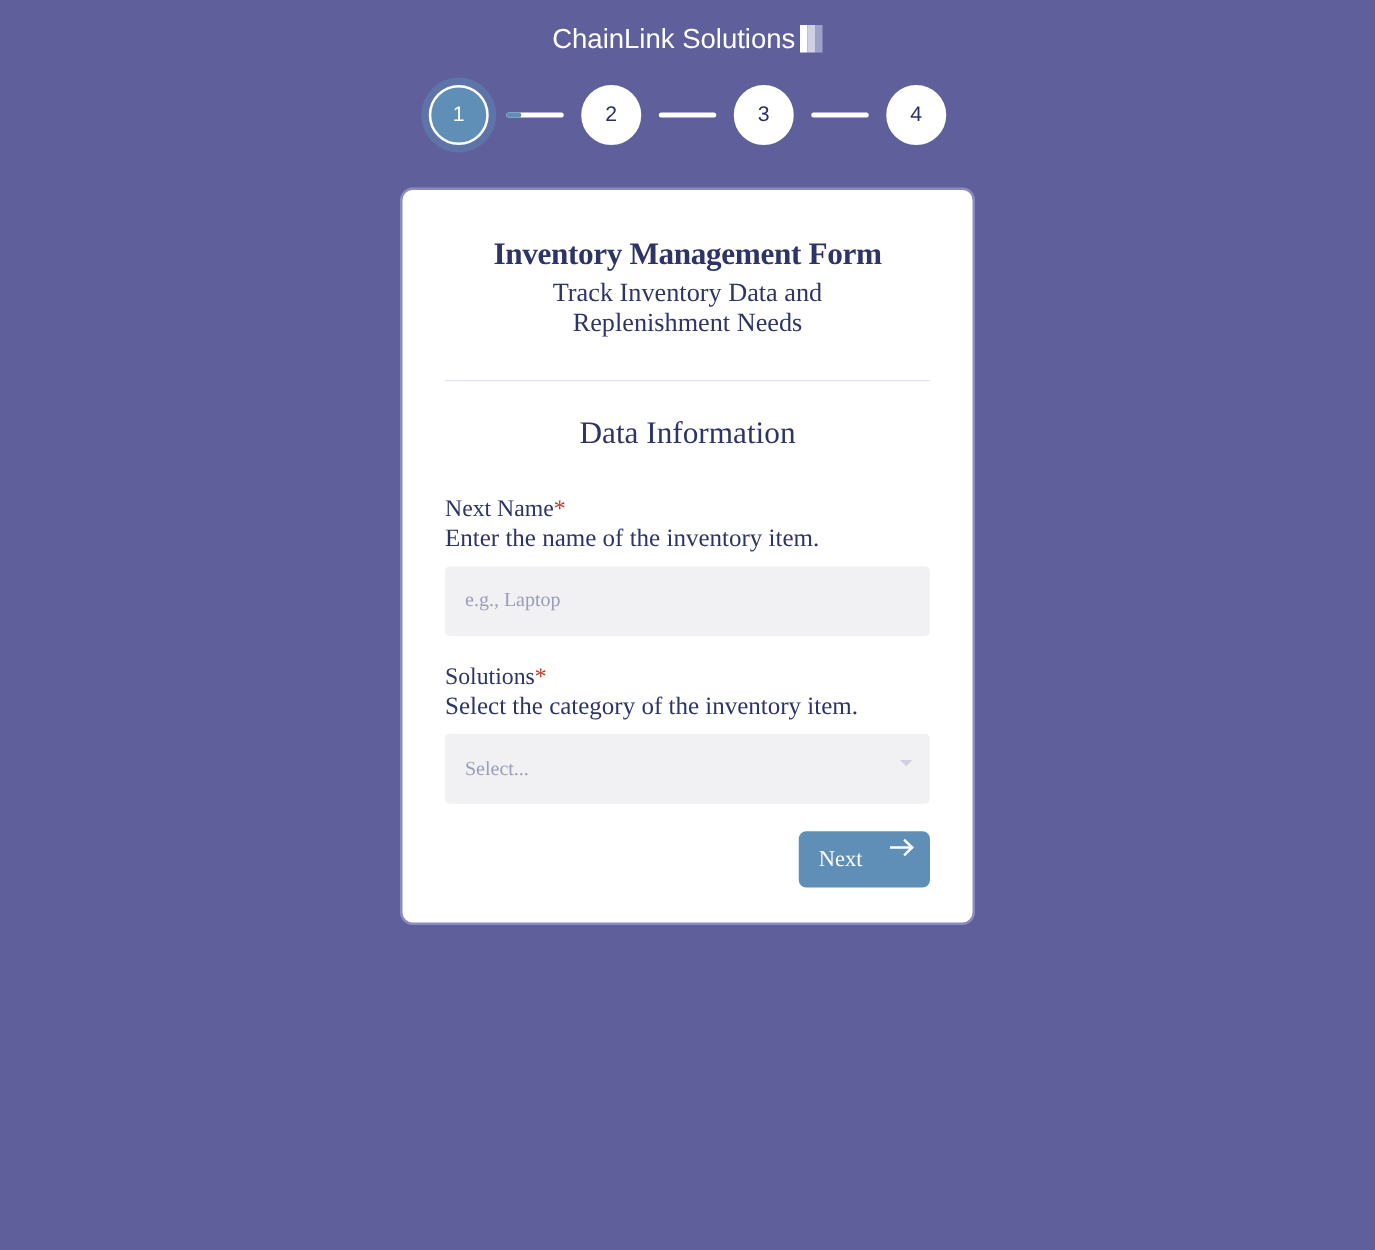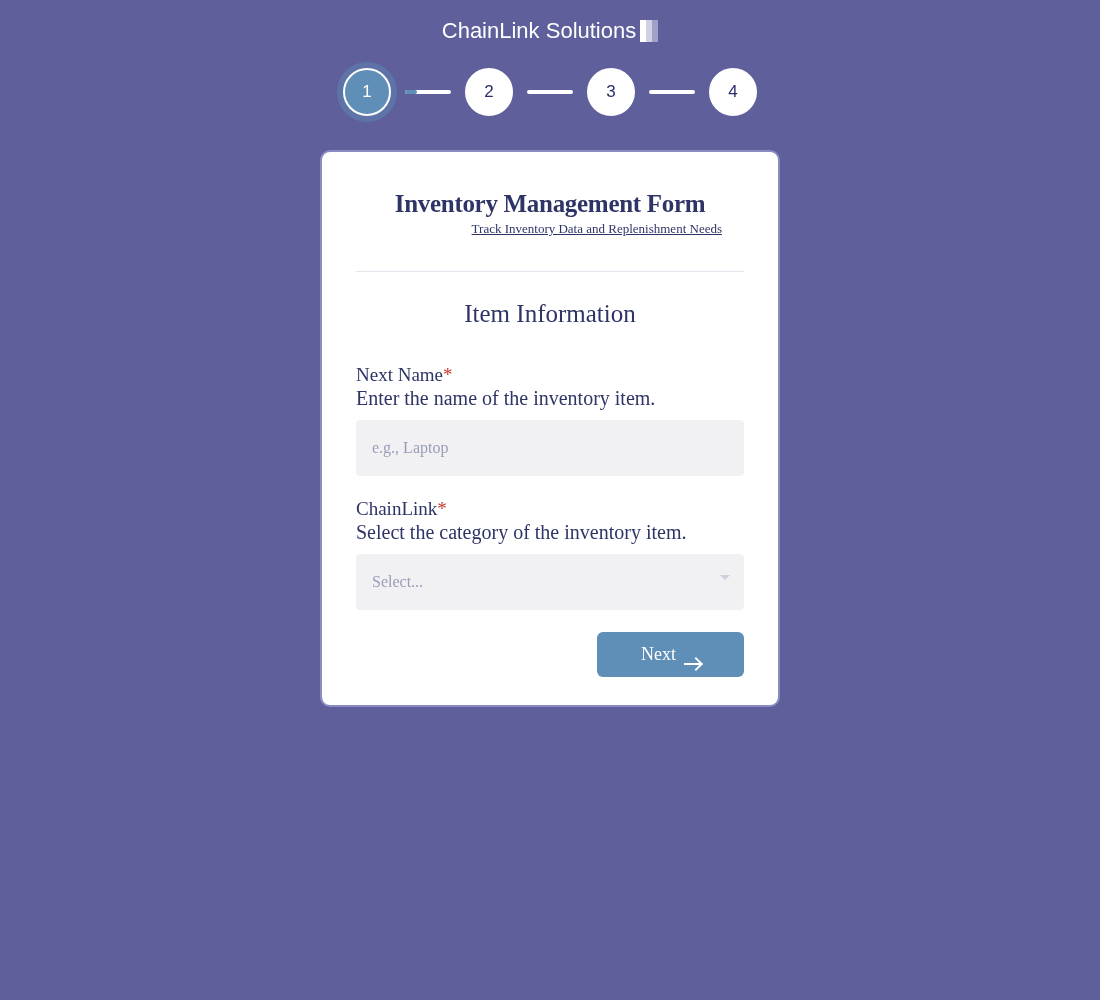--- a/index.html
+++ b/index.html
@@ -90,27 +90,26 @@
       padding: 38px 34px 28px 34px;
     }
     .form-title {
       text-align: center;
       font-size: 25px;
       color: #2e3566;
       font-weight: 600;
       letter-spacing: -0.3px;
     }
     .form-subtitle {
-      text-align: right;
-      font-size: 13px;
+      text-align: center;
+      font-size: 21px;
       color: #2e3566;
       margin-top: 4px;
       padding: 0 22px;
       line-height: 1.15;
-      text-decoration: underline;
     }
     .divider {
       border: none;
       border-top: 1px solid #e5e5ef;
       margin: 34px 0 28px 0;
     }
     .section-heading {
       text-align: center;
       font-size: 25px;
       color: #2e3566;
@@ -166,26 +165,26 @@
     .actions {
       display: flex;
       justify-content: flex-end;
       margin-top: 22px;
     }
     .btn-next {
       background: #5f8fb7;
       color: #ffffff;
       border: none;
       border-radius: 6px;
-      padding: 12px 44px;
+      padding: 12px 16px;
       font-family: Georgia, serif;
       font-size: 18px;
       display: inline-flex;
-      align-items: flex-end;
-      gap: 8px;
+      align-items: flex-start;
+      gap: 22px;
       cursor: pointer;
     }
     .arrow {
       display: inline-block;
       width: 16px; height: 2px;
       background: #fff;
       position: relative;
     }
     .arrow::after {
       content:"";
@@ -216,34 +215,34 @@
   <div class="step-connector"></div>
   <div class="step-circle">3</div>
   <div class="step-connector"></div>
   <div class="step-circle">4</div>
 </div>
 
 <div class="form-card">
   <h1 class="form-title">Inventory Management Form</h1>
   <p class="form-subtitle">Track Inventory Data and Replenishment Needs</p>
   <hr class="divider">
-  <h2 class="section-heading">Item Information</h2>
+  <h2 class="section-heading">Data Information</h2>
 
   <div class="field">
     <div class="field-label">
       <span>Next Name</span><span class="req">*</span>
     </div>
     <div class="field-help">Enter the name of the inventory item.</div>
     <input class="field-input" type="text" placeholder="e.g., Laptop" style="">
   </div>
 
 
   <div class="field">
     <div class="field-label">
-      <span>ChainLink</span><span class="req">*</span>
+      <span>Solutions</span><span class="req">*</span>
     </div>
     <div class="field-help">Select the category of the inventory item.</div>
     <div class="select-wrap">
       <select class="field-select">
         <option>Select...</option>
       </select>
       <span class="select-caret"></span>
     </div>
   </div>
 

